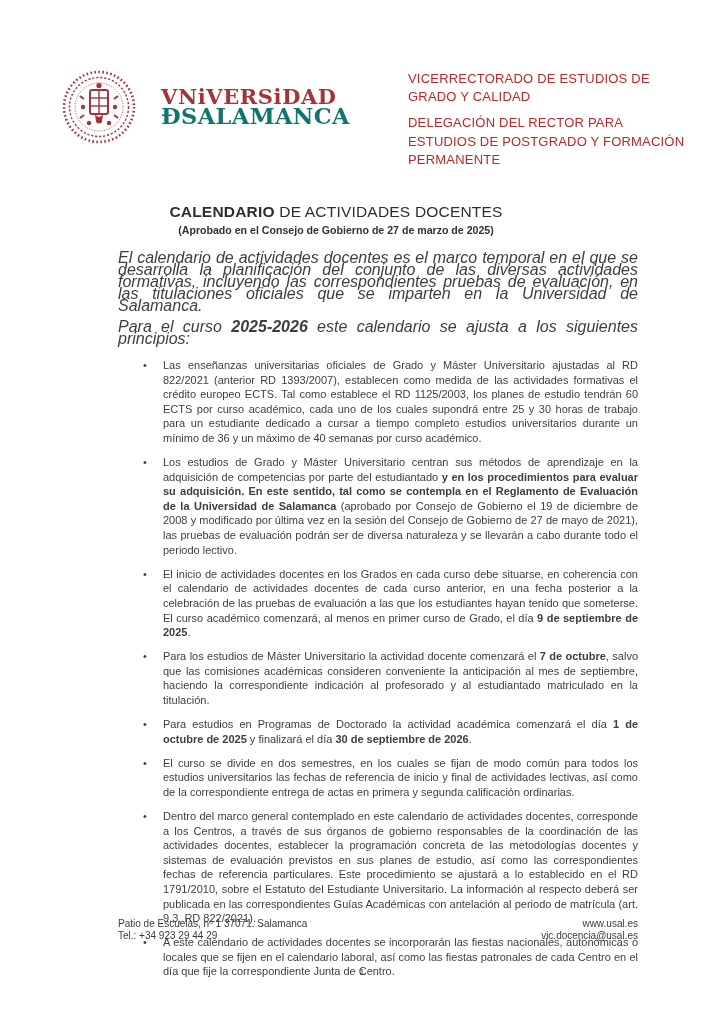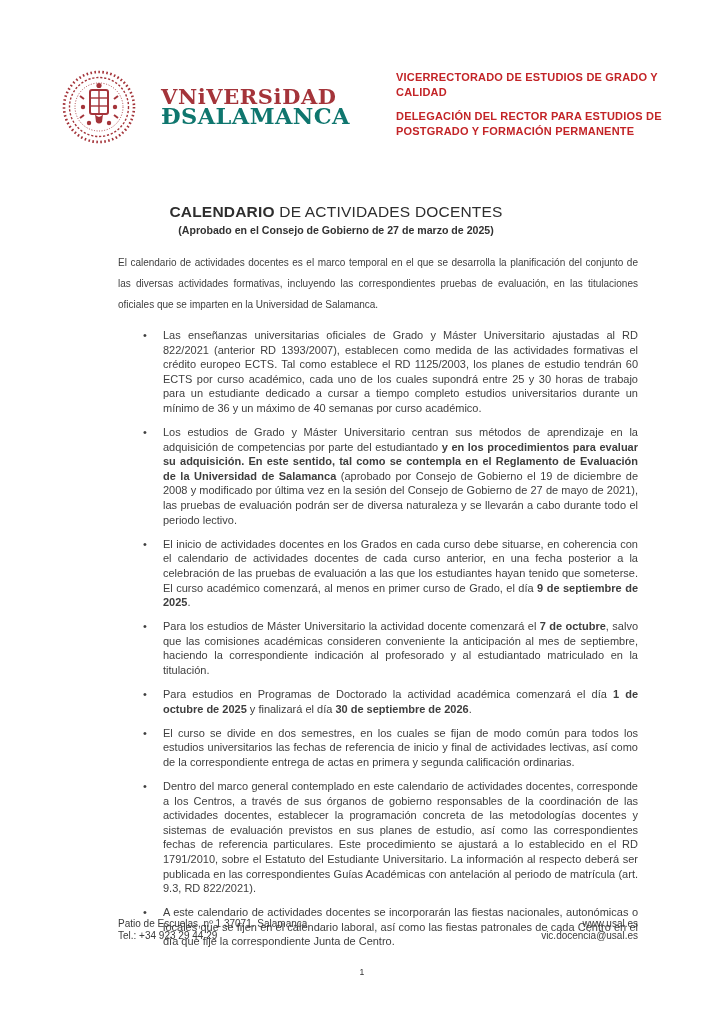--- a/index.html
+++ b/index.html
@@ -18,32 +18,32 @@
   #logotype{line-height:0.93;white-space:nowrap;}
   #logotype .lt1{
     font-family:"DejaVu Serif","Liberation Serif",serif;
     font-weight:700;font-size:21px;letter-spacing:0.6px;color:#a4343a;display:block;
   }
   #logotype .lt2{
     font-family:"DejaVu Serif","Liberation Serif",serif;
     font-weight:700;font-size:22.5px;letter-spacing:0.4px;color:#0f766e;display:block;
   }
   #hdr-right{
-    position:absolute;left:396px;top:70px;width:284px;
-    color:#c32427;font-weight:700;font-size:11px;line-height:1.4;letter-spacing:0.2px;
+    position:absolute;left:408px;top:70px;width:284px;
+    color:#c32427;font-weight:400;font-size:13px;line-height:1.4;letter-spacing:0.2px;
   }
   #hdr-right p{margin:0 0 8px 0;}
   
   #title-block{position:absolute;left:0;top:203px;width:672px;text-align:center;color:#2e2e2e;}
   #doc-title{font-size:15.5px;letter-spacing:0.2px;margin:0;font-weight:400;}
   #doc-title .tb{font-weight:700;}
   #doc-subtitle{font-size:10.6px;font-weight:700;margin:3px 0 0 0;color:#323232;text-align:center;}
   
   #content{position:absolute;left:118px;top:252px;width:520px;}
-  #content p{margin:0 0 9px 0;font-size:10px;line-height:21px;text-align:justify;}
+  #content p{margin:0 0 9px 0;font-size:16px;line-height:12px;text-align:justify;font-style:italic;}
   .b{font-weight:700;}
   ul#principles{list-style:none;margin:13px 0 0 0;padding:0;}
   ul#principles li{
     position:relative;
     margin:0 0 9.5px 0;
     padding-left:45px;
     font-size:11px;line-height:14.6px;text-align:justify;
   }
   ul#principles li::before{
     content:"\2022";
@@ -95,20 +95,21 @@
     <p>DELEGACIÓN DEL RECTOR PARA ESTUDIOS DE POSTGRADO Y FORMACIÓN PERMANENTE</p>
   </div>
 
   <div id="title-block">
     <h1 id="doc-title"><span class="tb">CALENDARIO</span><span> DE ACTIVIDADES DOCENTES</span></h1>
     <p id="doc-subtitle">(Aprobado en el Consejo de Gobierno de 27 de marzo de 2025)</p>
   </div>
 
   <div id="content">
     <p>El calendario de actividades docentes es el marco temporal en el que se desarrolla la planificación del conjunto de las diversas actividades formativas, incluyendo las correspondientes pruebas de evaluación, en las titulaciones oficiales que se imparten en la Universidad de Salamanca.</p>
+    <p><span>Para el curso </span><span class="b">2025-2026</span><span> este calendario se ajusta a los siguientes principios:</span></p>
     <ul id="principles">
         <li><span>Las enseñanzas universitarias oficiales de Grado y Máster Universitario ajustadas al RD 822/2021 (anterior RD 1393/2007), establecen como medida de las actividades formativas el crédito europeo ECTS. Tal como establece el RD 1125/2003, los planes de estudio tendrán 60 ECTS por curso académico, cada uno de los cuales supondrá entre 25 y 30 horas de trabajo para un estudiante dedicado a cursar a tiempo completo estudios universitarios durante un mínimo de 36 y un máximo de 40 semanas por curso académico.</span></li>
         <li><span>Los estudios de Grado y Máster Universitario centran sus métodos de aprendizaje en la adquisición de competencias por parte del estudiantado </span><span class="b">y en los procedimientos para evaluar su adquisición. En este sentido, tal como se contempla en el Reglamento de Evaluación de la Universidad de Salamanca </span><span>(aprobado por Consejo de Gobierno el 19 de diciembre de 2008 y modificado por última vez en la sesión del Consejo de Gobierno de 27 de mayo de 2021), las pruebas de evaluación podrán ser de diversa naturaleza y se llevarán a cabo durante todo el periodo lectivo.</span></li>
         <li><span>El inicio de actividades docentes en los Grados en cada curso debe situarse, en coherencia con el calendario de actividades docentes de cada curso anterior, en una fecha posterior a la celebración de las pruebas de evaluación a las que los estudiantes hayan tenido que someterse. El curso académico comenzará, al menos en primer curso de Grado, el día </span><span class="b">9 de septiembre de 2025</span><span>.</span></li>
         <li><span>Para los estudios de Máster Universitario la actividad docente comenzará el </span><span class="b">7 de octubre</span><span>, salvo que las comisiones académicas consideren conveniente la anticipación al mes de septiembre, haciendo la correspondiente indicación al profesorado y al estudiantado matriculado en la titulación.</span></li>
         <li><span>Para estudios en Programas de Doctorado la actividad académica comenzará el día </span><span class="b">1 de octubre de 2025</span><span> y finalizará el día </span><span class="b">30 de septiembre de 2026</span><span>.</span></li>
         <li><span>El curso se divide en dos semestres, en los cuales se fijan de modo común para todos los estudios universitarios las fechas de referencia de inicio y final de actividades lectivas, así como de la correspondiente entrega de actas en primera y segunda calificación ordinarias.</span></li>
         <li><span>Dentro del marco general contemplado en este calendario de actividades docentes, corresponde a los Centros, a través de sus órganos de gobierno responsables de la coordinación de las actividades docentes, establecer la programación concreta de las metodologías docentes y sistemas de evaluación previstos en sus planes de estudio, así como las correspondientes fechas de referencia particulares. Este procedimiento se ajustará a lo establecido en el RD 1791/2010, sobre el Estatuto del Estudiante Universitario. La información al respecto deberá ser publicada en las correspondientes Guías Académicas con antelación al periodo de matrícula (art. 9.3, RD 822/2021).</span></li>
         <li><span>A este calendario de actividades docentes se incorporarán las fiestas nacionales, autonómicas o locales que se fijen en el calendario laboral, así como las fiestas patronales de cada Centro en el día que fije la correspondiente Junta de Centro.</span></li>
       </ul>

